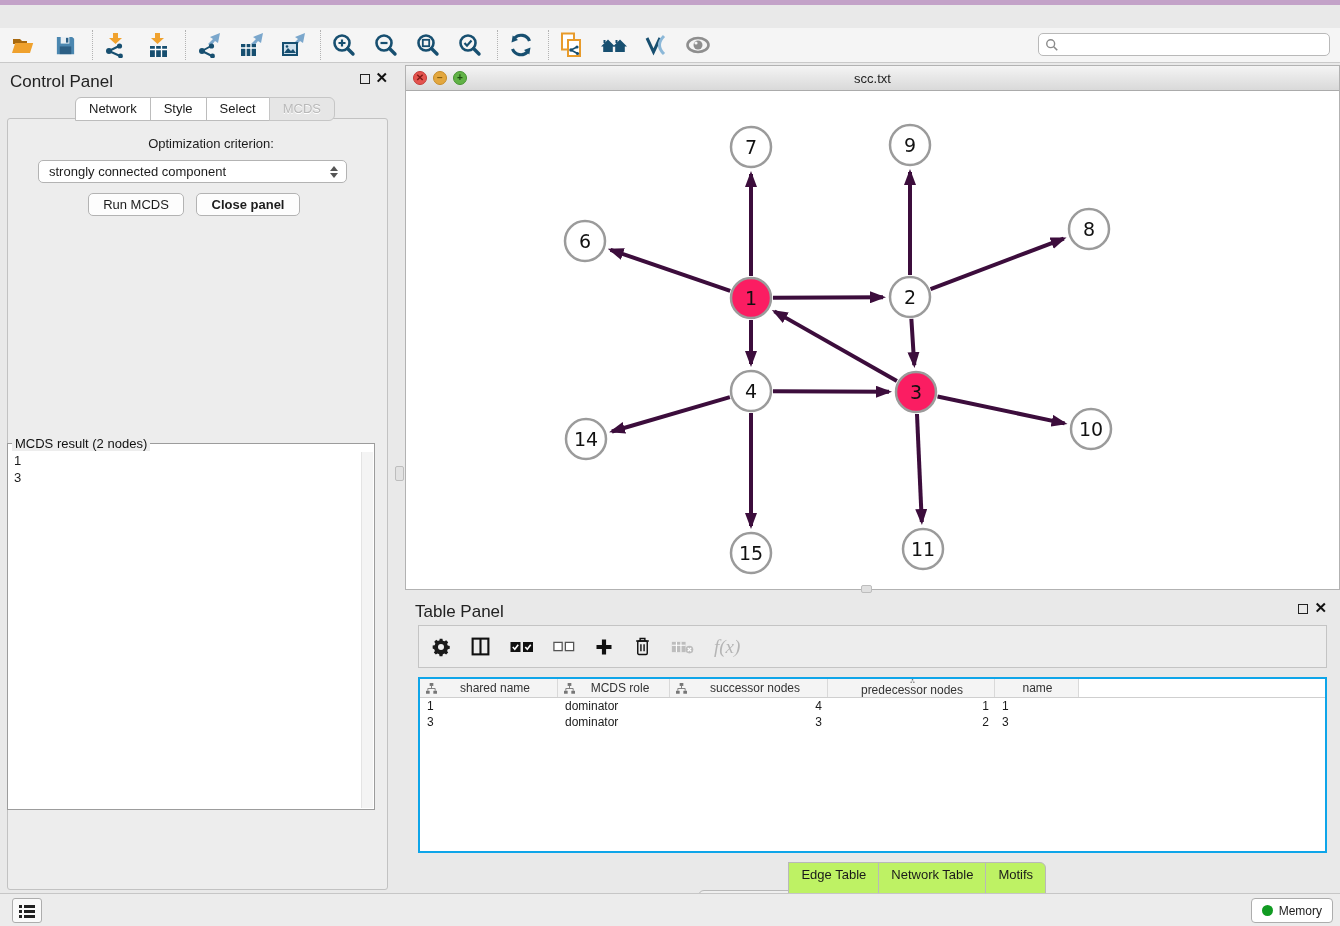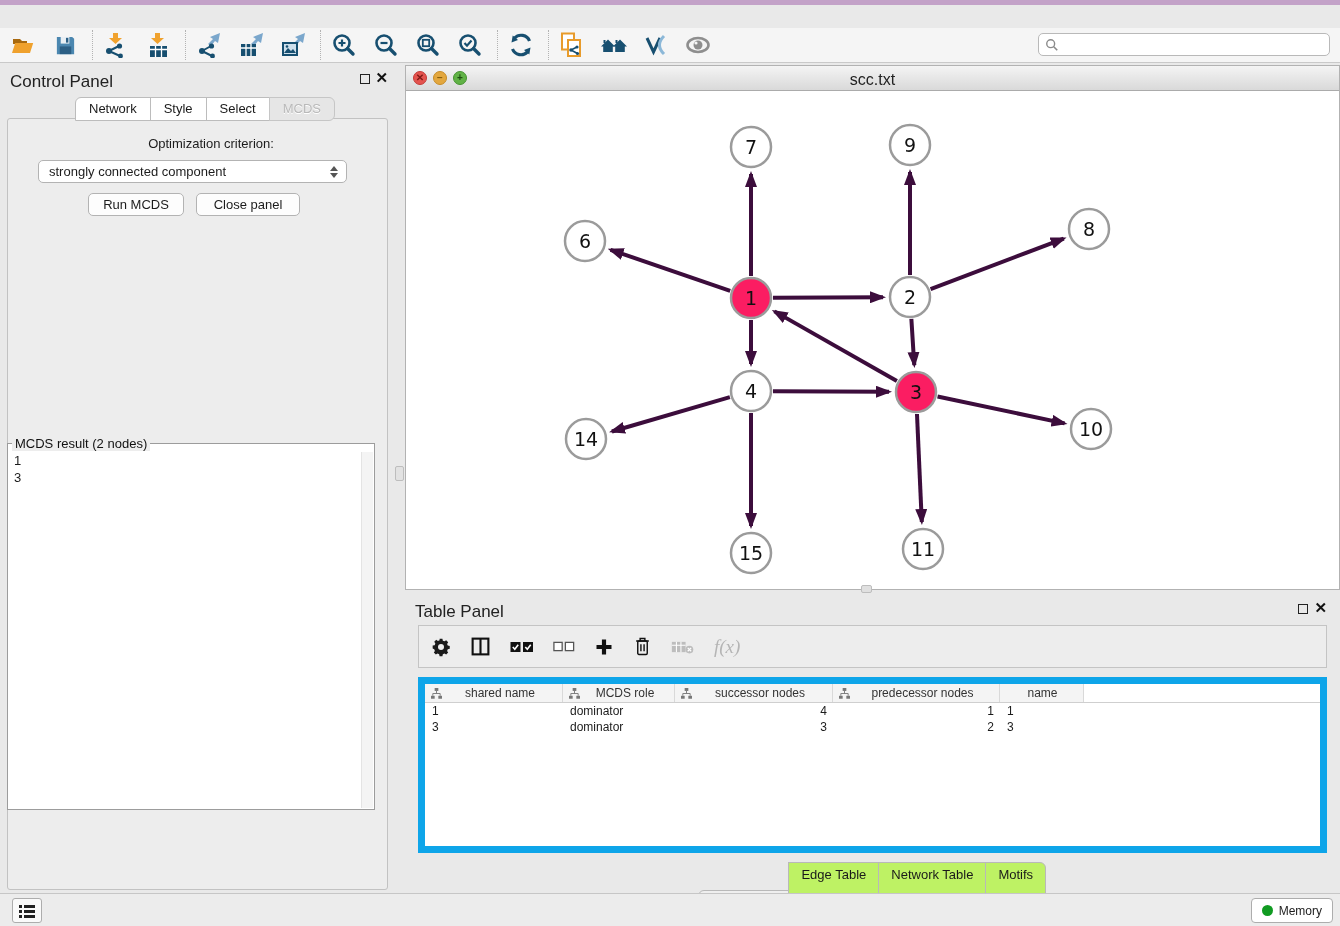--- a/index.html
+++ b/index.html
@@ -66,31 +66,31 @@
   
   .net-window { position:absolute; left:405px; top:65px; width:935px; height:525px; background:#fff;
                 border:1px solid #b2b2b2; }
   .net-titlebar { position:relative; height:25px; background:linear-gradient(#f4f4f4,#d9d9d9);
                   border-bottom:1px solid #ababab; }
   .traffic { position:absolute; top:5px; width:14px; height:14px; border-radius:50%; font-size:10px;
              font-weight:bold; display:flex; align-items:center; justify-content:center; line-height:1; }
   .traffic.red   { left:7px;  background:#e4534e; border:1px solid #c33b37; color:#7d1815; }
   .traffic.yel   { left:27px; background:#e3a73e; border:1px solid #c78c27; color:#845c0a; }
   .traffic.grn   { left:47px; background:#61b246; border:1px solid #459330; color:#1c4f10; }
-  .net-title { position:absolute; top:5px; left:0; width:100%; text-align:center; font-size:16px; color:#222; }
+  .net-title { position:absolute; top:5px; left:0; width:100%; text-align:center; font-size:13px; color:#222; }
   .net-canvas { position:relative; width:933px; height:498px; background:#fff; }
 
   
   .table-panel { position:absolute; left:405px; top:595px; width:935px; height:298px; }
   .tp-toolbar { position:absolute; top:30px; left:13px; width:909px; height:43px; background:#ededed;
                 border:1px solid #c4c4c4; display:flex; align-items:center; padding-left:12px; gap:19px; }
   .tp-ic { display:flex; align-items:center; justify-content:center; }
   .fx { font-family:"Liberation Serif", serif; font-style:italic; font-size:19px; color:#b5b5b5; }
   .tp-table { position:absolute; top:82px; left:13px; width:909px; height:176px; background:#fff;
-              border:7px solid #0ea5e9; overflow:hidden; }
+              border:2px solid #0ea5e9; overflow:hidden; }
   .thead { display:flex; height:19px; border-bottom:1px solid #cfcfcf; }
   .th { background:#f4f4f4; border-right:1px solid #d9d9d9; display:flex; align-items:center;
         font-size:12px; color:#333; padding:0 4px 0 6px; flex:none; }
   .th .lbl { flex:1; text-align:center; }
   .trow { display:flex; height:16px; align-items:center; }
   .td { font-size:12px; color:#1b1b1b; flex:none; padding:0 6px 0 7px; overflow:hidden; white-space:nowrap; }
   .td.right { text-align:right; }
   .tp-tabs { position:absolute; top:267px; left:0; width:100%; display:flex; justify-content:center; }
   .tp-tab { font-size:13px; padding:4px 12px 5px; background:#bef264; border:1px solid #b9b9b9;
             margin-left:-1px; color:#1a1a1a; }
@@ -271,21 +271,21 @@
     <div class="cp-body"></div>
     <div class="opt-label">Optimization criterion:</div>
     <div class="criterion-select">
       <span class="val">strongly connected component</span>
       <span class="stepper">
           <i class="up"></i>
           <i class="dn"></i>
         </span>
     </div>
     <div class="cp-btn" style="left:88px; width:96px;">Run MCDS</div>
-    <div class="cp-btn" style="left:196px; width:104px;">Close panel</div>
+    <div class="cp-btn" style="left:196px; width:104px;font-weight:bold;">Close panel</div>
     <fieldset class="mcds-result">
       <legend>MCDS result (2 nodes)</legend>
       <div class="result-area">
         <pre id="result-lines">1
 3</pre>
         <div class="result-scroll"></div>
       </div>
     </fieldset>
   </div>
 
@@ -425,21 +425,21 @@
           </div>
           <div class="th" style="width: 158px;">
             <svg width="11" height="11" viewBox="0 0 12 12">
               <path d="M6 3v3M2 8.5V6h8v2.5" stroke="#777" fill="none"></path>
               <rect x="4" y="0" width="4" height="3.2" fill="#777"></rect>
               <rect x="0" y="8.5" width="4" height="3.2" fill="#777"></rect>
               <rect x="8" y="8.5" width="4" height="3.2" fill="#777"></rect>
             </svg>
             <span class="lbl">successor nodes</span>
           </div>
-          <div class="th" style="width: 167px;">
+          <div class="th" style="width: 167px; flex-direction: column;">
             <svg width="11" height="11" viewBox="0 0 12 12">
               <path d="M6 3v3M2 8.5V6h8v2.5" stroke="#777" fill="none"></path>
               <rect x="4" y="0" width="4" height="3.2" fill="#777"></rect>
               <rect x="0" y="8.5" width="4" height="3.2" fill="#777"></rect>
               <rect x="8" y="8.5" width="4" height="3.2" fill="#777"></rect>
             </svg>
             <span class="lbl">predecessor nodes</span>
           </div>
           <div class="th" style="width: 84px;">
             <span class="lbl">name</span>

